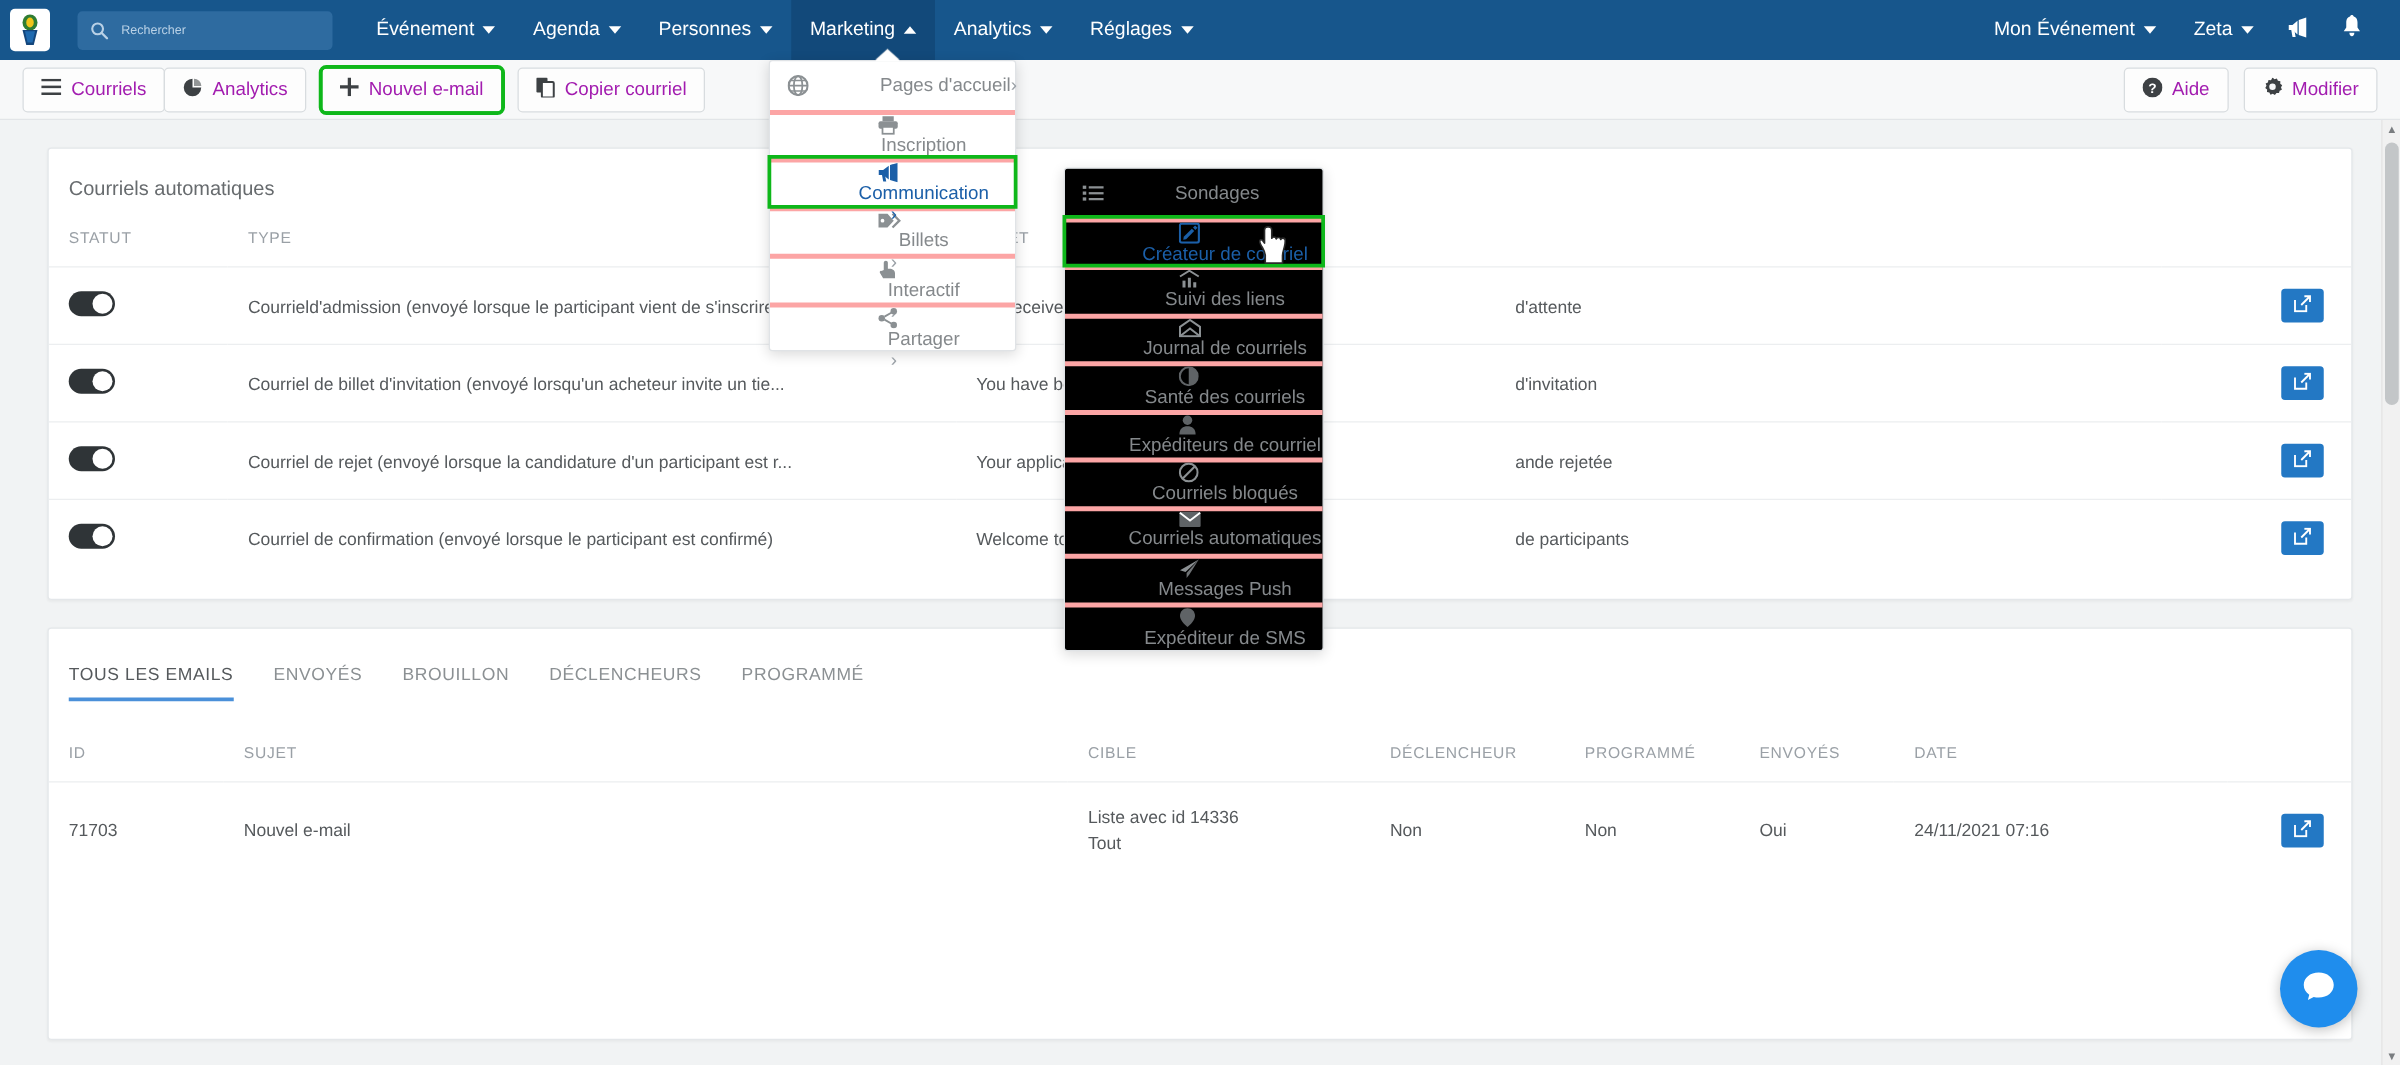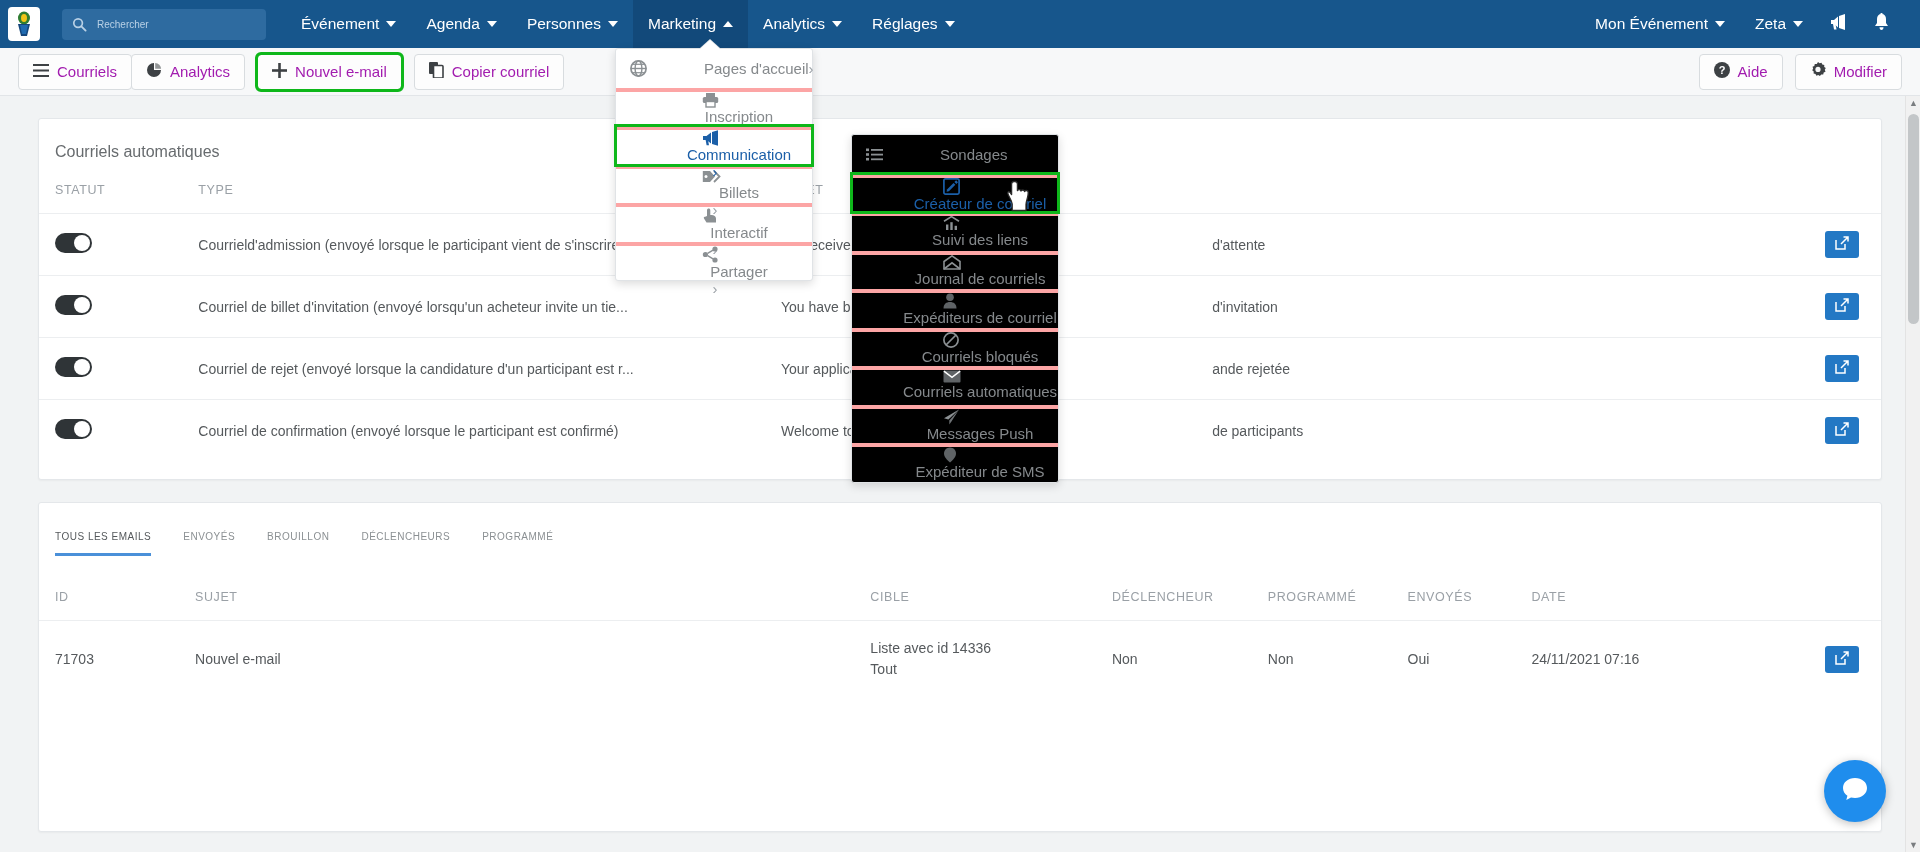--- a/index.html
+++ b/index.html
@@ -177,21 +177,21 @@
     cursor: pointer;
   }
 
   
   .tabs {
     display: flex;
     gap: 32px;
     padding: 28px 16px 0 16px;
   }
   .tab {
-    font-size: 10px;
+    font-size: 14px;
     letter-spacing: .5px;
     color: #8b9093;
     padding-bottom: 11px;
     cursor: pointer;
     white-space: nowrap;
   }
   .tab.active { color: #55595c; border-bottom: 3px solid #4a90d9; }
 
   
   .menu-l1 {
@@ -711,20 +711,29 @@
   <div class="mi">
     <span class="mi-ico">
       <svg width="18" height="15" viewBox="0 0 18 15">
         <path d="M1 6.5 L9 0.9 L17 6.5 L17 14 L1 14 Z" fill="none" stroke="#8b9093" stroke-width="1.6"></path>
         <path d="M1 14 L9 7.8 L17 14" fill="none" stroke="#8b9093" stroke-width="1.6"></path>
       </svg>
     </span>
     <span class="mi-label">Journal de courriels</span>
   </div>
 
+  <div class="mi">
+    <span class="mi-ico">
+      <svg width="16" height="16" viewBox="0 0 16 16">
+        <circle cx="8" cy="8" r="7.2" fill="none" stroke="#5f6366" stroke-width="1.7"></circle>
+        <path d="M8 0.8 A7.2 7.2 0 0 1 8 15.2 Z" fill="#5f6366"></path>
+      </svg>
+    </span>
+    <span class="mi-label">Santé des courriels</span>
+  </div>
 
   <div class="mi">
     <span class="mi-ico">
       <svg width="14" height="16" viewBox="0 0 14 16">
         <circle cx="7" cy="4.2" r="3.8" fill="#5f6366"></circle>
         <path d="M0.5 15.5 C0.5 11 3.4 9 7 9 C10.6 9 13.5 11 13.5 15.5 Z" fill="#5f6366"></path>
       </svg>
     </span>
     <span class="mi-label">Expéditeurs de courriel</span>
   </div>

